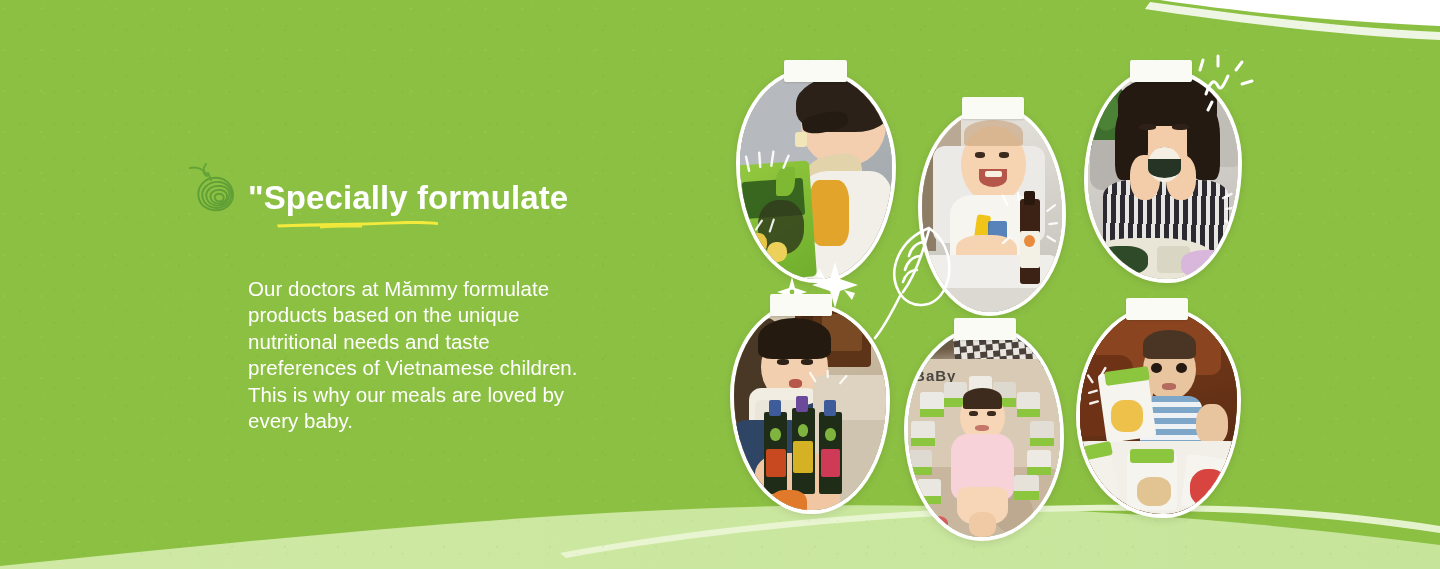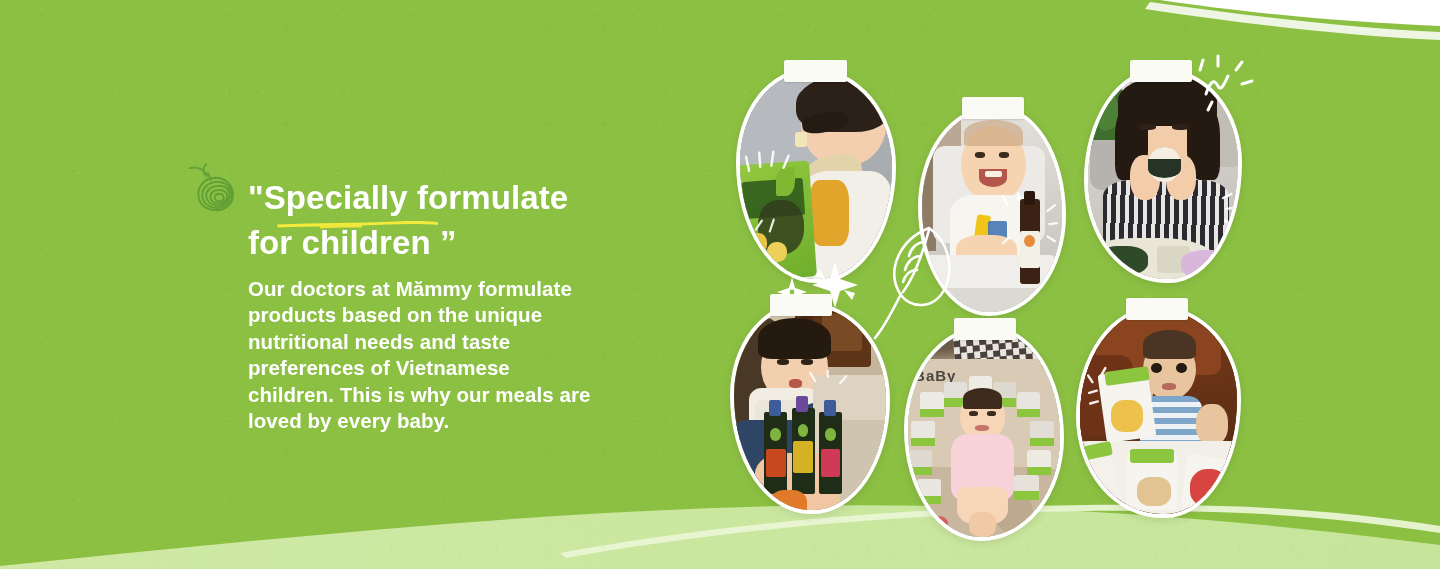--- a/index.html
+++ b/index.html
@@ -39,21 +39,21 @@
     letter-spacing:.1px;
   }
   .hl-line{display:block;white-space:nowrap;}
   .hl-underline-wrap{position:relative;display:inline-block;}
   .hl-underline{
     position:absolute;left:12px;bottom:-9px;width:163px;height:10px;pointer-events:none;
   }
 
   .body-copy{
     position:absolute;left:62px;top:105px;width:350px;
-    color:#ffffff;font-size:20.5px;line-height:26.5px;font-weight:700;
+    color:#ffffff;font-size:20.5px;line-height:26.5px;font-weight:400;
     letter-spacing:.05px;
   }
 
   
   .collage{position:absolute;left:718px;top:48px;width:580px;height:490px;}
 
   .photo{position:absolute;}
   .photo .frame{
     position:absolute;inset:0;
     border:4px solid #ffffff;
@@ -123,21 +123,20 @@
       </g>
     </svg>
 
     <h2 class="headline">
       <span class="hl-line">
         <span>"</span><span class="hl-underline-wrap"><span>Specially</span><svg class="hl-underline" viewBox="0 0 163 10" preserveAspectRatio="none">
               <path d="M1,5.5 C40,3.6 84,4.2 120,2.4 C140,1.4 156,2.2 162,3.2 L162,6.0 C150,5.0 130,4.6 112,5.6 C78,7.4 38,7.4 2,8.4 Z" fill="#f3ea3c"></path>
               <path d="M44,6.6 C58,5.4 72,5.2 86,5.6 L86,8.6 C70,8.2 56,8.6 44,9.4 Z" fill="#f0e63a"></path>
             </svg></span><span> formulate</span>
       </span>
-      <span class="hl-line">for children ”</span>
     </h2>
 
     <p class="body-copy">Our doctors at Mămmy formulate products based on the unique nutritional needs and taste preferences of Vietnamese children. This is why our meals are loved by every baby.</p>
   </div>
 
   <div class="collage">
 
     <div class="photo" style="left:18px;top:20px;width:160px;height:215px;">
       <div class="tape" style="left:48px;top:-8px;width:63px;height:22px;"></div>
       <div class="frame sq-a">

